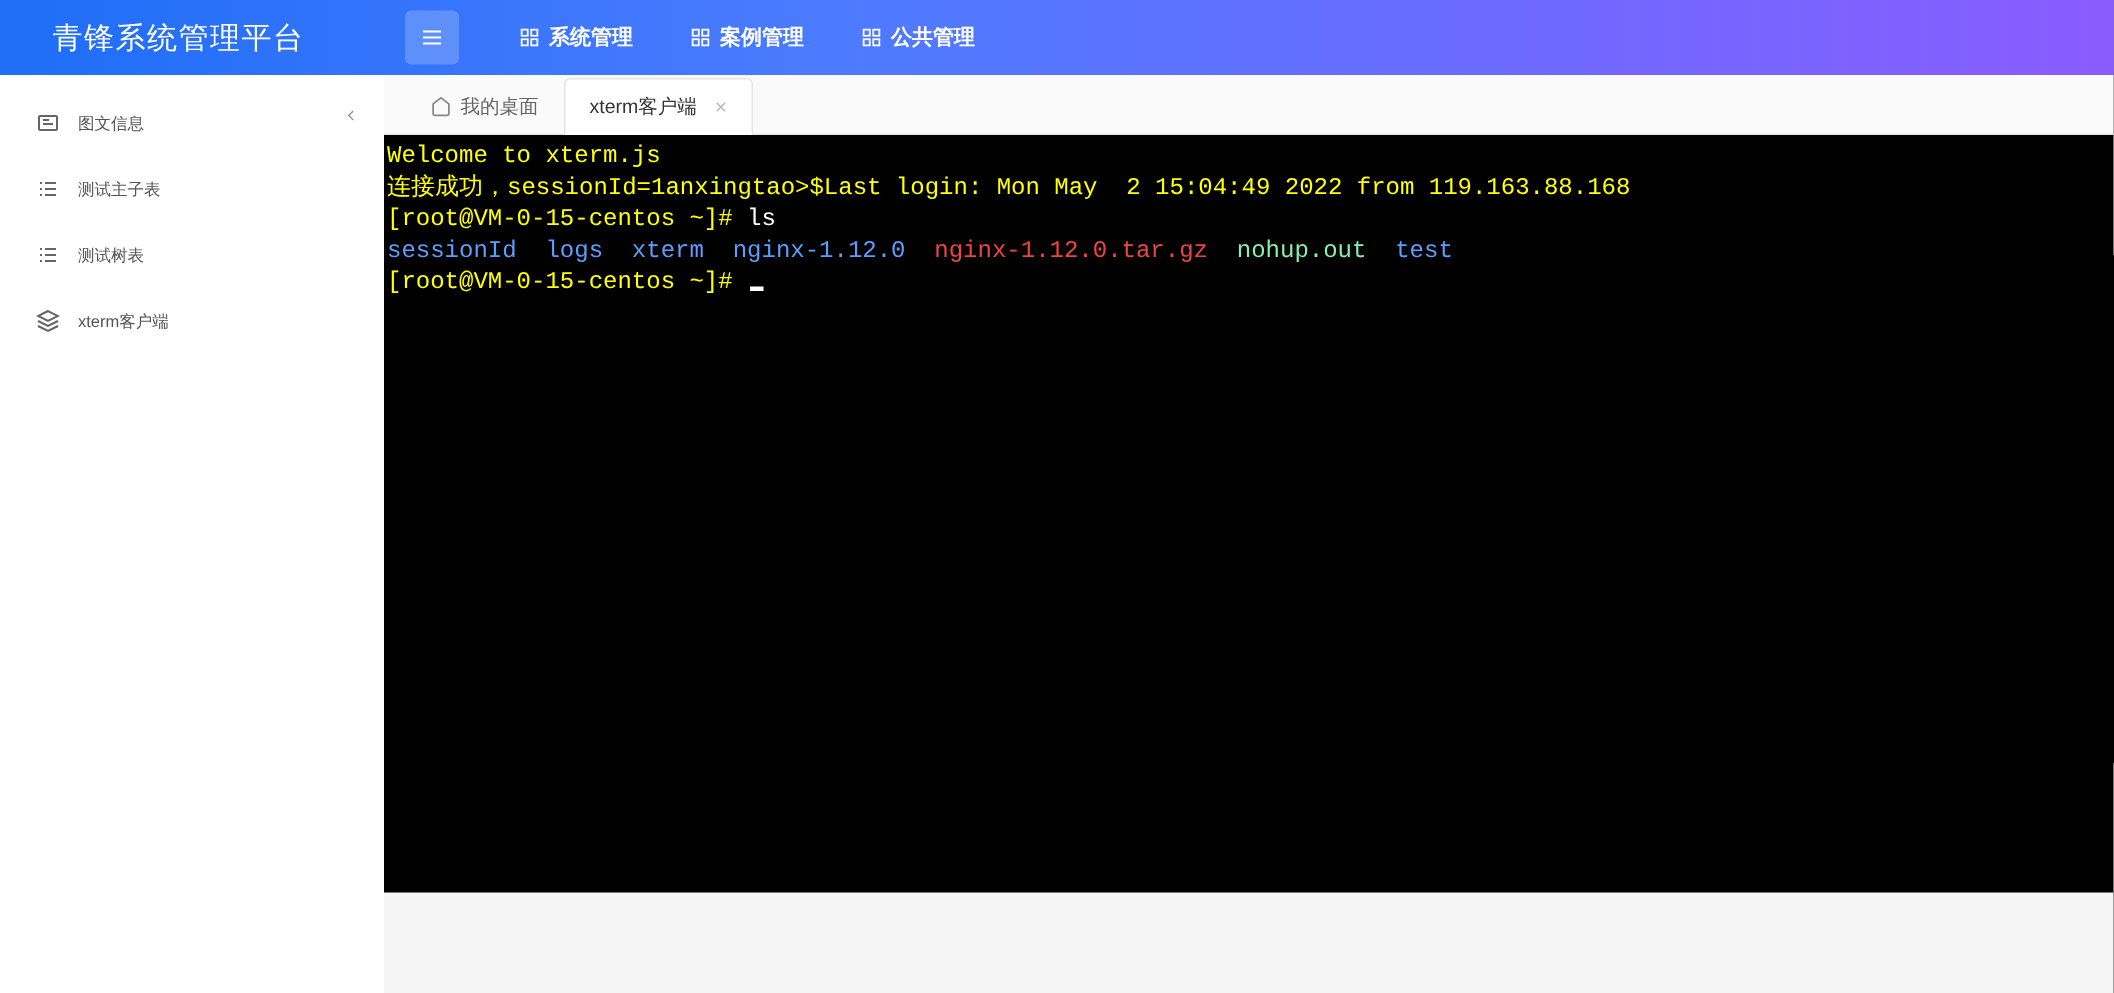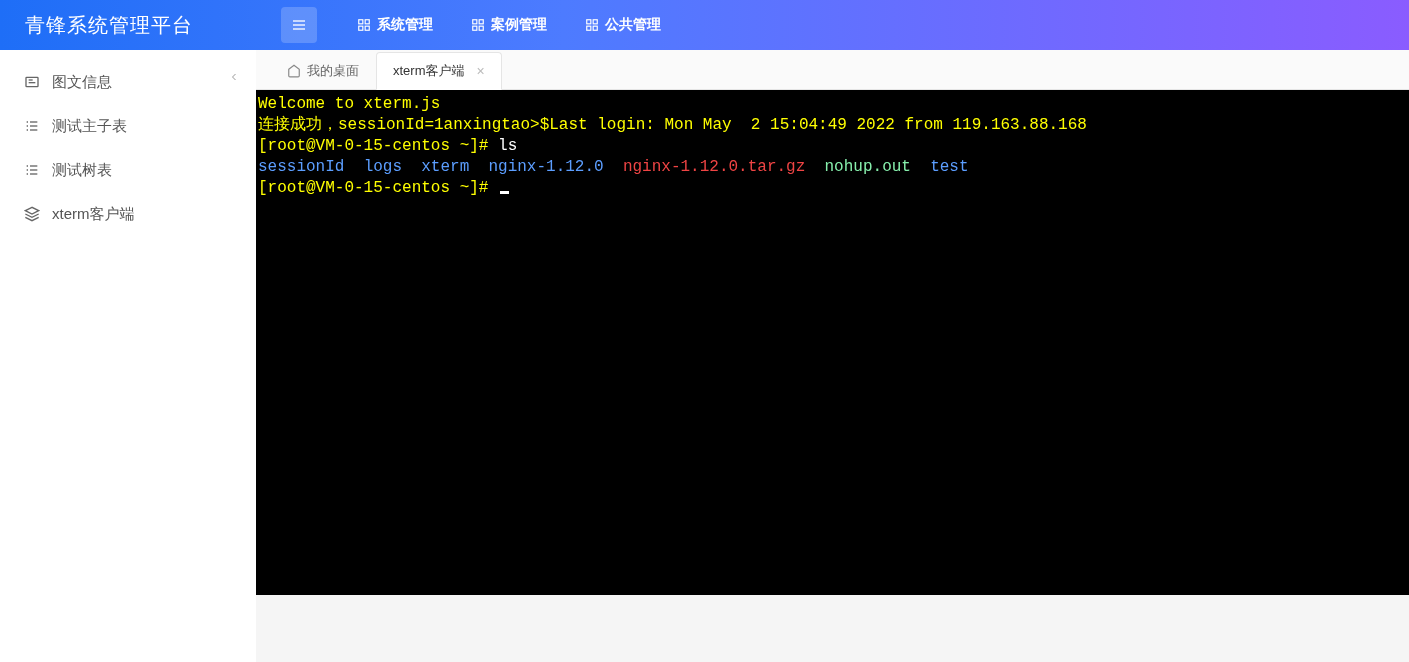--- a/index.html
+++ b/index.html
@@ -5,35 +5,35 @@
 * { margin: 0; padding: 0; box-sizing: border-box; }
 body { font-family: "Microsoft YaHei", Arial, sans-serif; font-size: 14px; background: #f5f5f5; width: 1409px; height: 662px; overflow: hidden; }
 
 .header {
   height: 50px;
   background: linear-gradient(90deg, #1e6ef7 0%, #4d7bff 40%, #8a5cff 100%);
   display: flex;
   align-items: center;
   color: #fff;
 }
-.logo { width: 256px; padding-left: 14px; font-size: 20px; font-weight: 500; letter-spacing: 1px; margin-left: 11px; }
+.logo { width: 256px; padding-left: 35px; font-size: 20px; font-weight: 500; letter-spacing: 1px; }
 .toggle-btn {
   width: 36px; height: 36px; margin-left: 14px; margin-right: 20px;
   background: rgba(255,255,255,0.2); border-radius: 4px;
   display: flex; align-items: center; justify-content: center; cursor: pointer;
 }
 .nav-items { display: flex; gap: 38px; margin-left: 20px; font-weight: bold; }
 .nav-item { display: flex; align-items: center; gap: 6px; cursor: pointer; font-size: 14px; }
 .nav-icon { width: 14px; height: 14px; display: inline-flex; }
 
 .body-wrap { display: flex; height: calc(100% - 50px); }
 .sidebar { width: 256px; background: #fff; padding-top: 10px; position: relative; }
 .sidebar-item {
   height: 44px; display: flex; align-items: center; padding-left: 24px;
-  color: #555; cursor: pointer; gap: 12px; font-size: 15px;
+  color: #555; cursor: pointer; gap: 12px; font-size: 11px;
 }
 .sb-icon { width: 16px; height: 16px; display: inline-flex; color: #666; }
 .collapse-arrow { position: absolute; right: 16px; top: 20px; color: #999; cursor: pointer; }
 
 .main { flex: 1; background: #f5f5f5; display: flex; flex-direction: column; }
 .tabs { height: 40px; background: #fafafa; display: flex; align-items: flex-end; padding-left: 14px; border-bottom: 1px solid #e5e5e5; }
 .tab {
   height: 38px; padding: 0 16px; display: flex; align-items: center; gap: 6px;
   border: 1px solid transparent; cursor: pointer; color: #666; font-size: 13px;
   position: relative; top: 1px;

